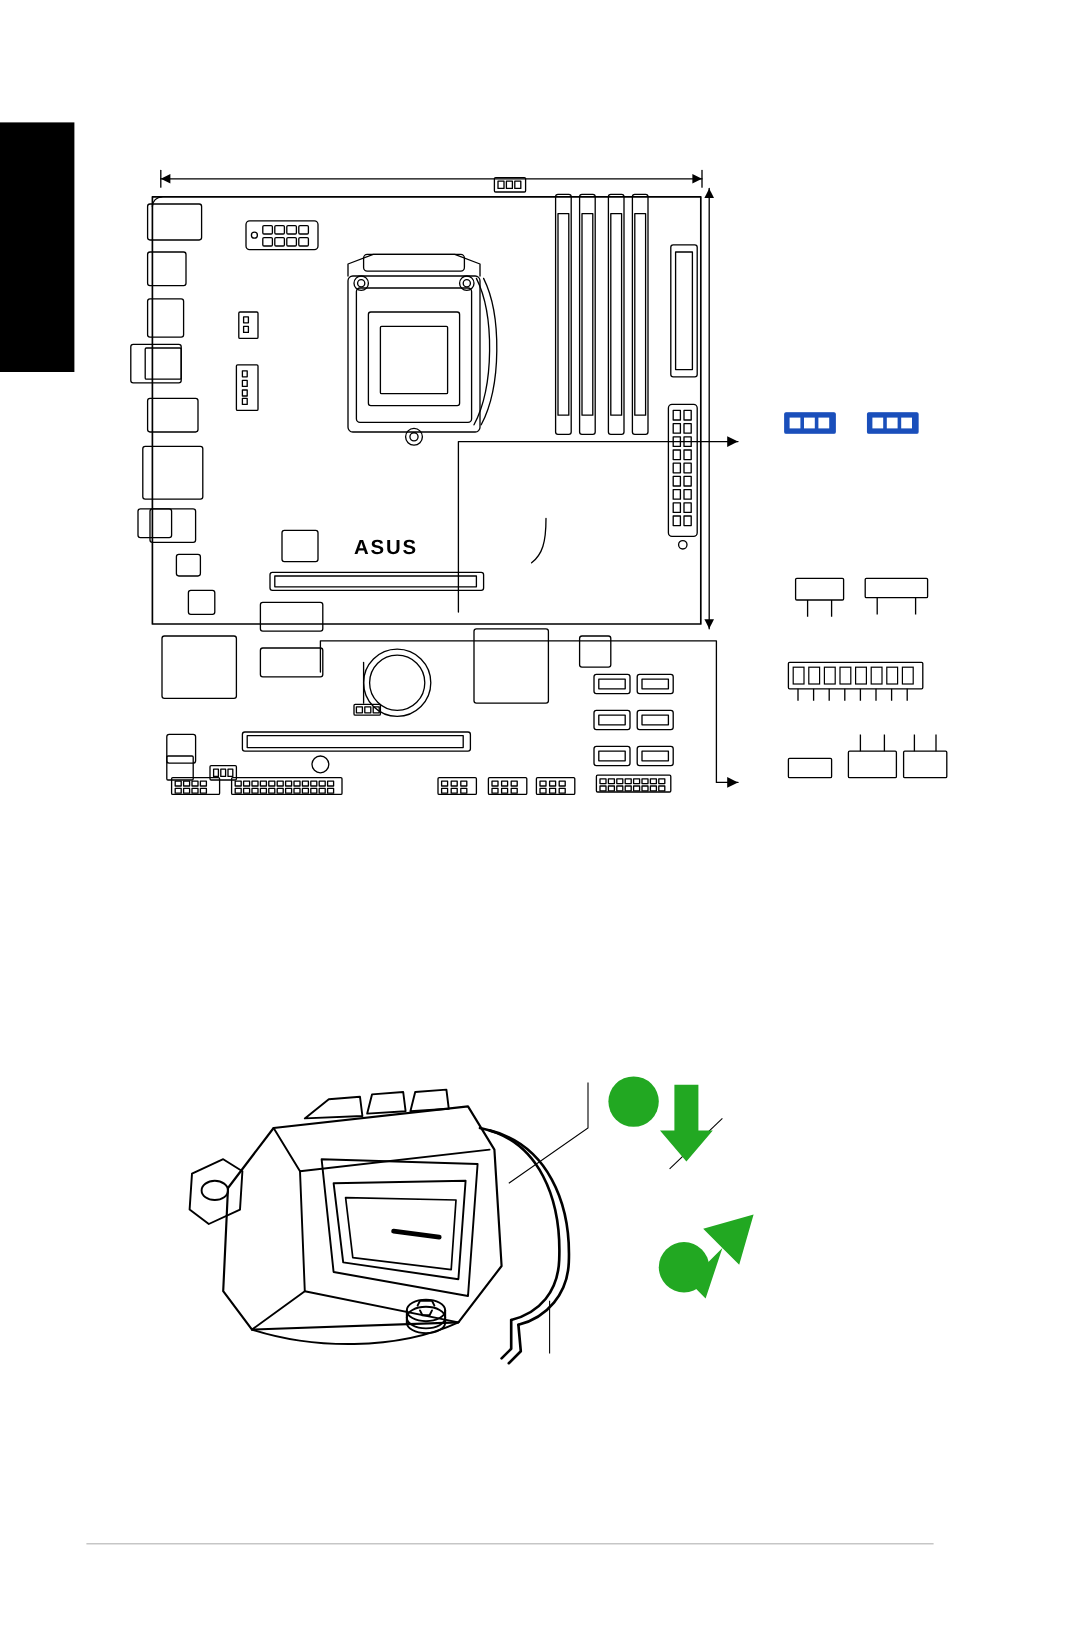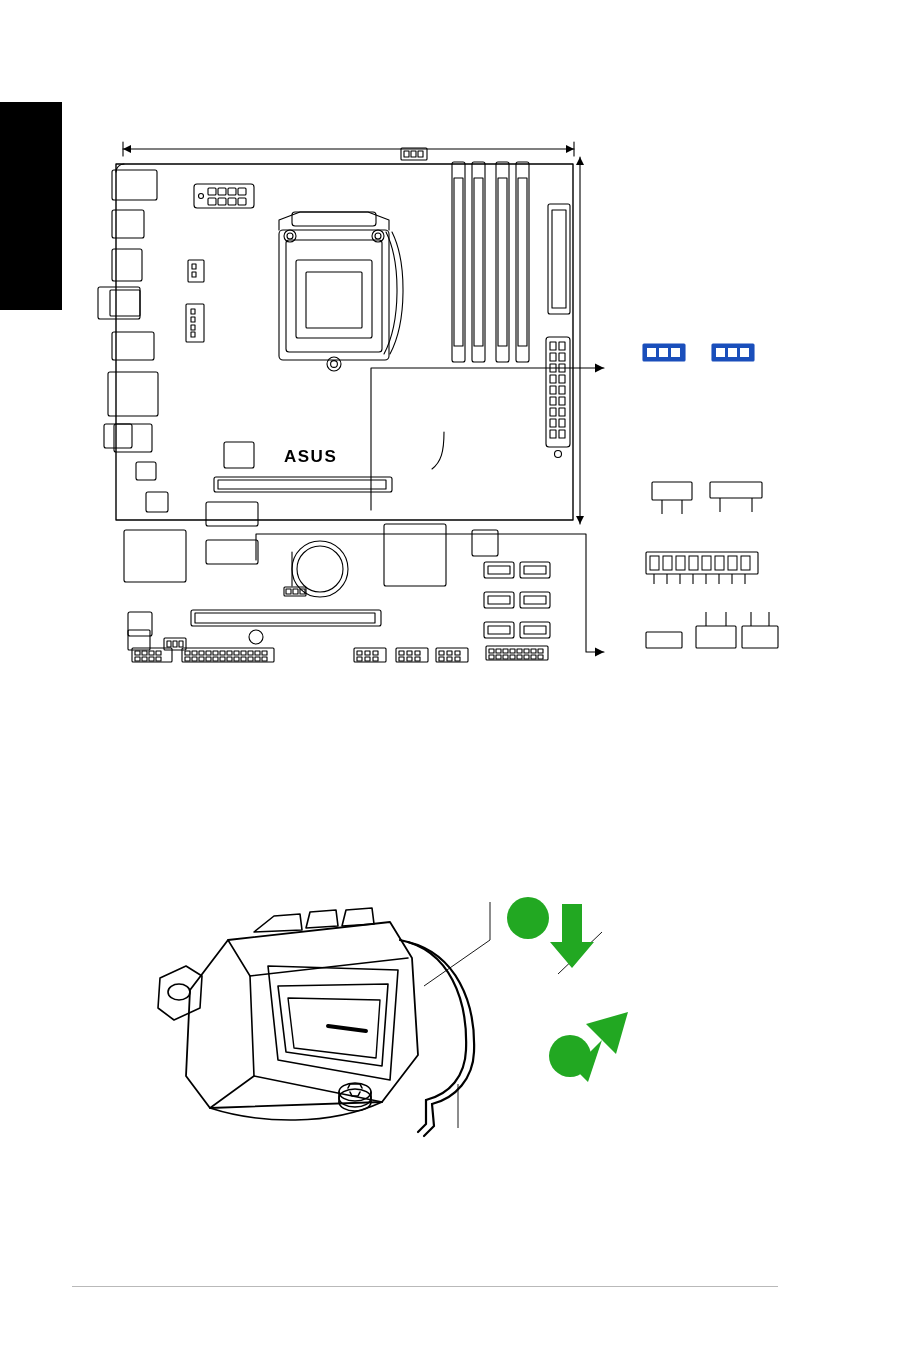--- a/index.html
+++ b/index.html
@@ -33,21 +33,21 @@
     position: absolute;
     left: 72px;
     top: 1286px;
     width: 706px;
     height: 1px;
     background: #b9b9b9;
   }
   
   .fig-board {
     position: absolute;
-    left: 96px;
+    left: 107px;
     top: 132px;
     width: 700px;
     height: 540px;
   }
   .fig-socket {
     position: absolute;
     left: 150px;
     top: 880px;
     width: 560px;
     height: 290px;

